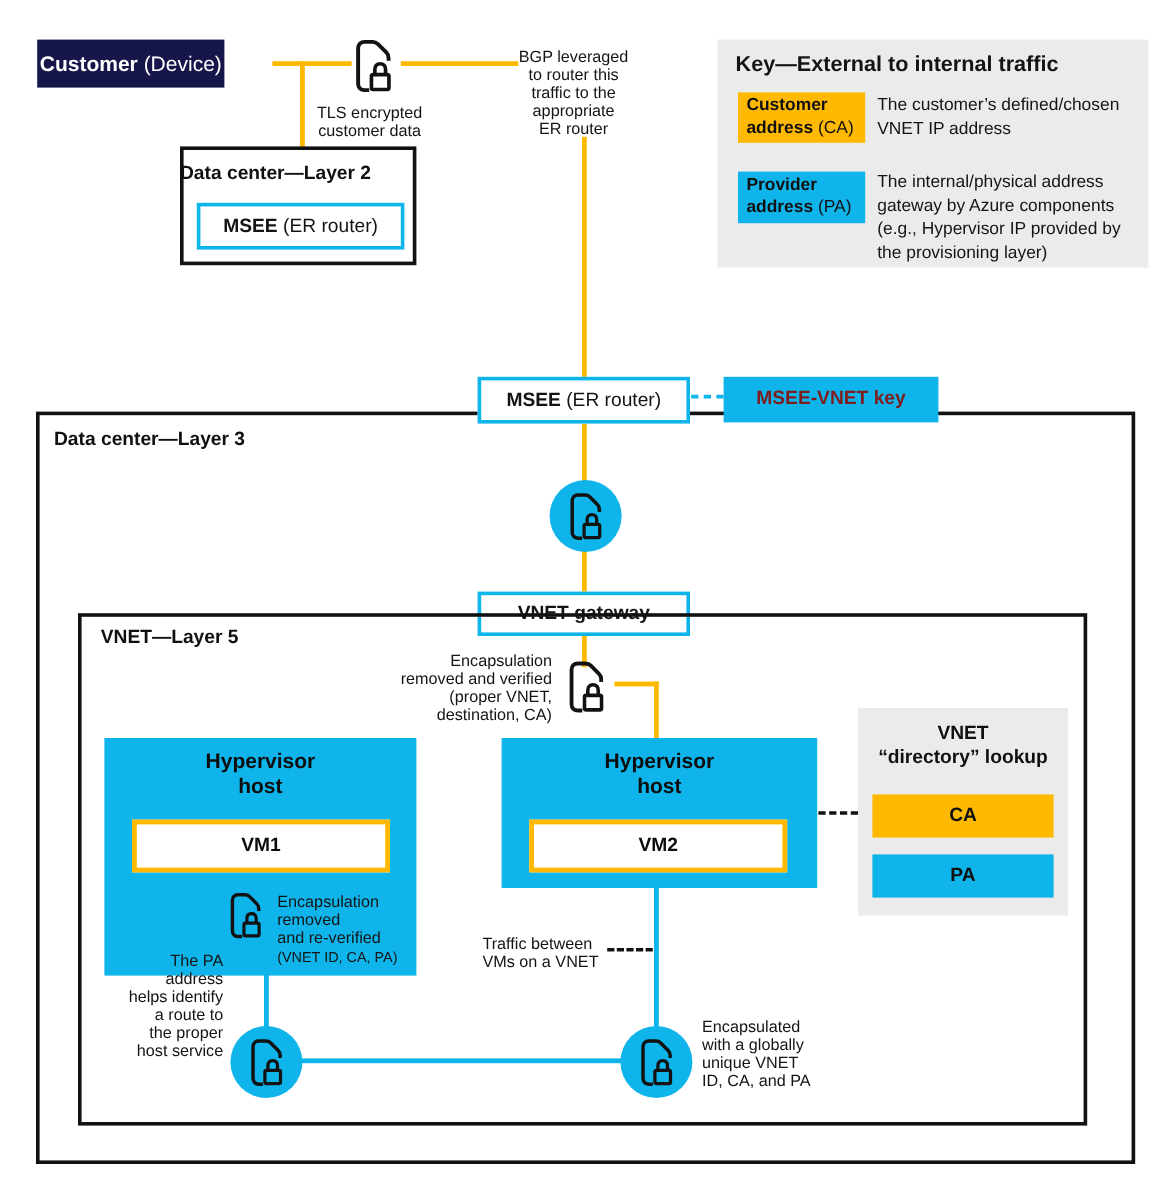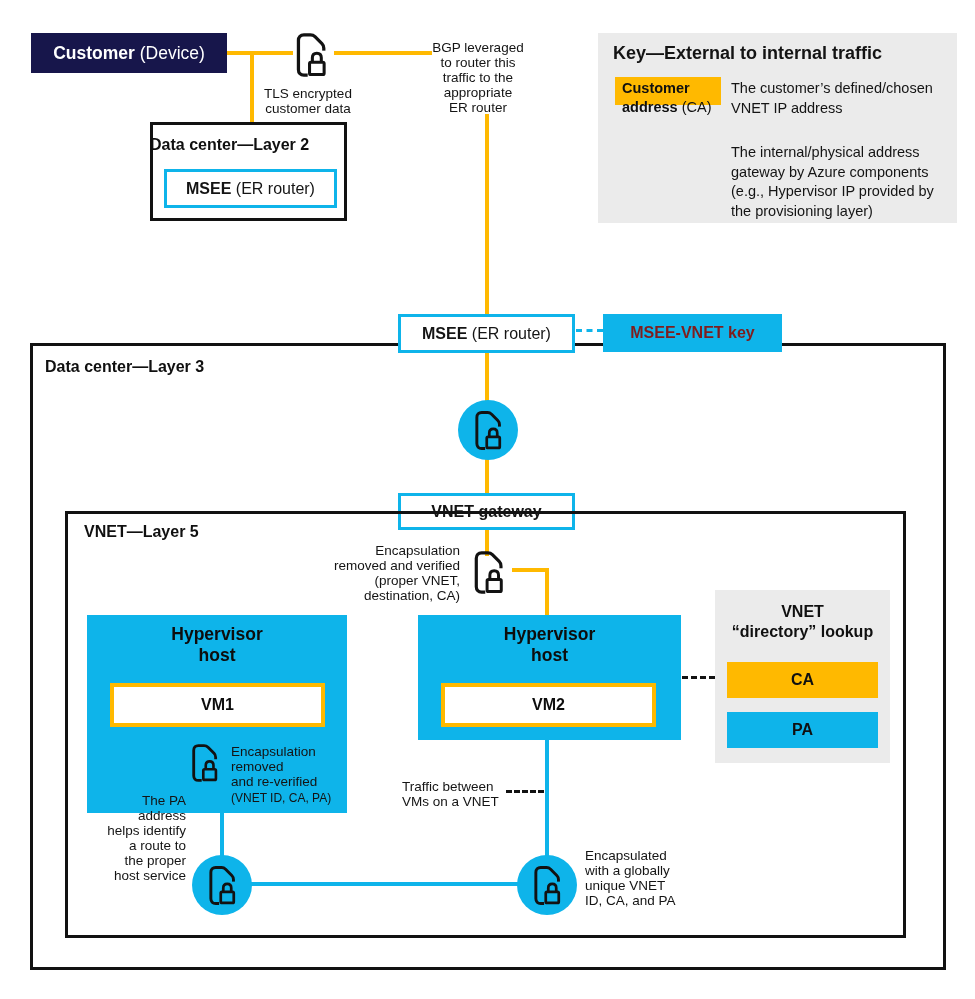--- a/index.html
+++ b/index.html
@@ -63,21 +63,21 @@
   <div class="vline orange-bg" style="left:545px;top:568px;height:49px;"></div>
 
   <div class="vline cyan-bg" style="left:220px;top:810px;height:47px;"></div>
   <div class="hline cyan-bg" style="left:251px;top:882px;width:268px;"></div>
   <div class="vline cyan-bg" style="left:545px;top:739px;height:118px;"></div>
 
   <div class="dash-cyan" style="left:576px;top:329px;width:27px;"></div>
   <div class="dash-black" style="left:682px;top:676px;width:33px;"></div>
   <div class="dash-black" style="left:506px;top:790px;width:38px;"></div>
 
-  <div class="abs" style="left:31px;top:33px;width:196px;height:40px;background:var(--navy);display:flex;align-items:center;justify-content:center;color:#fff;font-size:17.5px;">
+  <div class="abs" style="left:31px;top:33px;width:156px;height:40px;background:var(--navy);display:flex;align-items:center;justify-content:center;color:#fff;font-size:17.5px;">
     <span><b>Customer</b><span> (Device)</span></span>
   </div>
 
   <svg class="abs" style="left:293px;top:32px;--halo:#fff;" width="37" height="46" viewBox="0 0 34 42">
       <use href="#doclock-shape"></use>
     </svg>
   <div class="txt center" style="left:252px;top:86px;width:112px;">TLS encrypted
 customer data</div>
   <div class="txt center" style="left:420px;top:40px;width:116px;">BGP leveraged
 to router this
@@ -86,24 +86,27 @@
 ER router</div>
 
   <div class="black-box" style="left:150px;top:122px;width:191px;height:93px;"></div>
   <div class="box-title" style="left:150px;top:136px;width:213px;text-align:left;">Data center—Layer 2</div>
   <div class="cyan-frame" style="left:164px;top:169px;width:167px;height:33px;">
     <span><b>MSEE</b><span> (ER router)</span></span>
   </div>
 
   <div class="panel" style="left:598px;top:33px;width:359px;height:190px;"></div>
   <div class="abs" style="left:613px;top:43px;font-weight:bold;font-size:18px;">Key—External to internal traffic</div>
-  <div class="swatch orange-bg" style="left:615px;top:77px;width:106px;height:28px;">
+  <div class="swatch orange-bg" style="left:615px;top:77px;width:106px;height:42px;">
     <b>Customer address</b><span> (CA)</span>
   </div>
   <div class="keydesc" style="left:731px;top:79px;width:220px;">The customer’s defined/chosen VNET IP address</div>
+  <div class="swatch cyan-bg" style="left:615px;top:143px;width:106px;height:43px;">
+    <b>Provider address</b><span> (PA)</span>
+  </div>
   <div class="keydesc" style="left:731px;top:143px;width:226px;">The internal/physical address gateway by Azure components (e.g., Hypervisor IP provided by the provisioning layer)</div>
 
   <div class="black-box" style="left:30px;top:343px;width:910px;height:621px;"></div>
   <div class="box-title" style="left:45px;top:358px;">Data center—Layer 3</div>
 
   <div class="cyan-frame" style="left:398px;top:314px;width:171px;height:33px;">
     <span><b>MSEE</b><span> (ER router)</span></span>
   </div>
   <div class="solid-cyan-box" style="left:603px;top:314px;width:179px;height:38px;">MSEE-VNET key</div>
 

